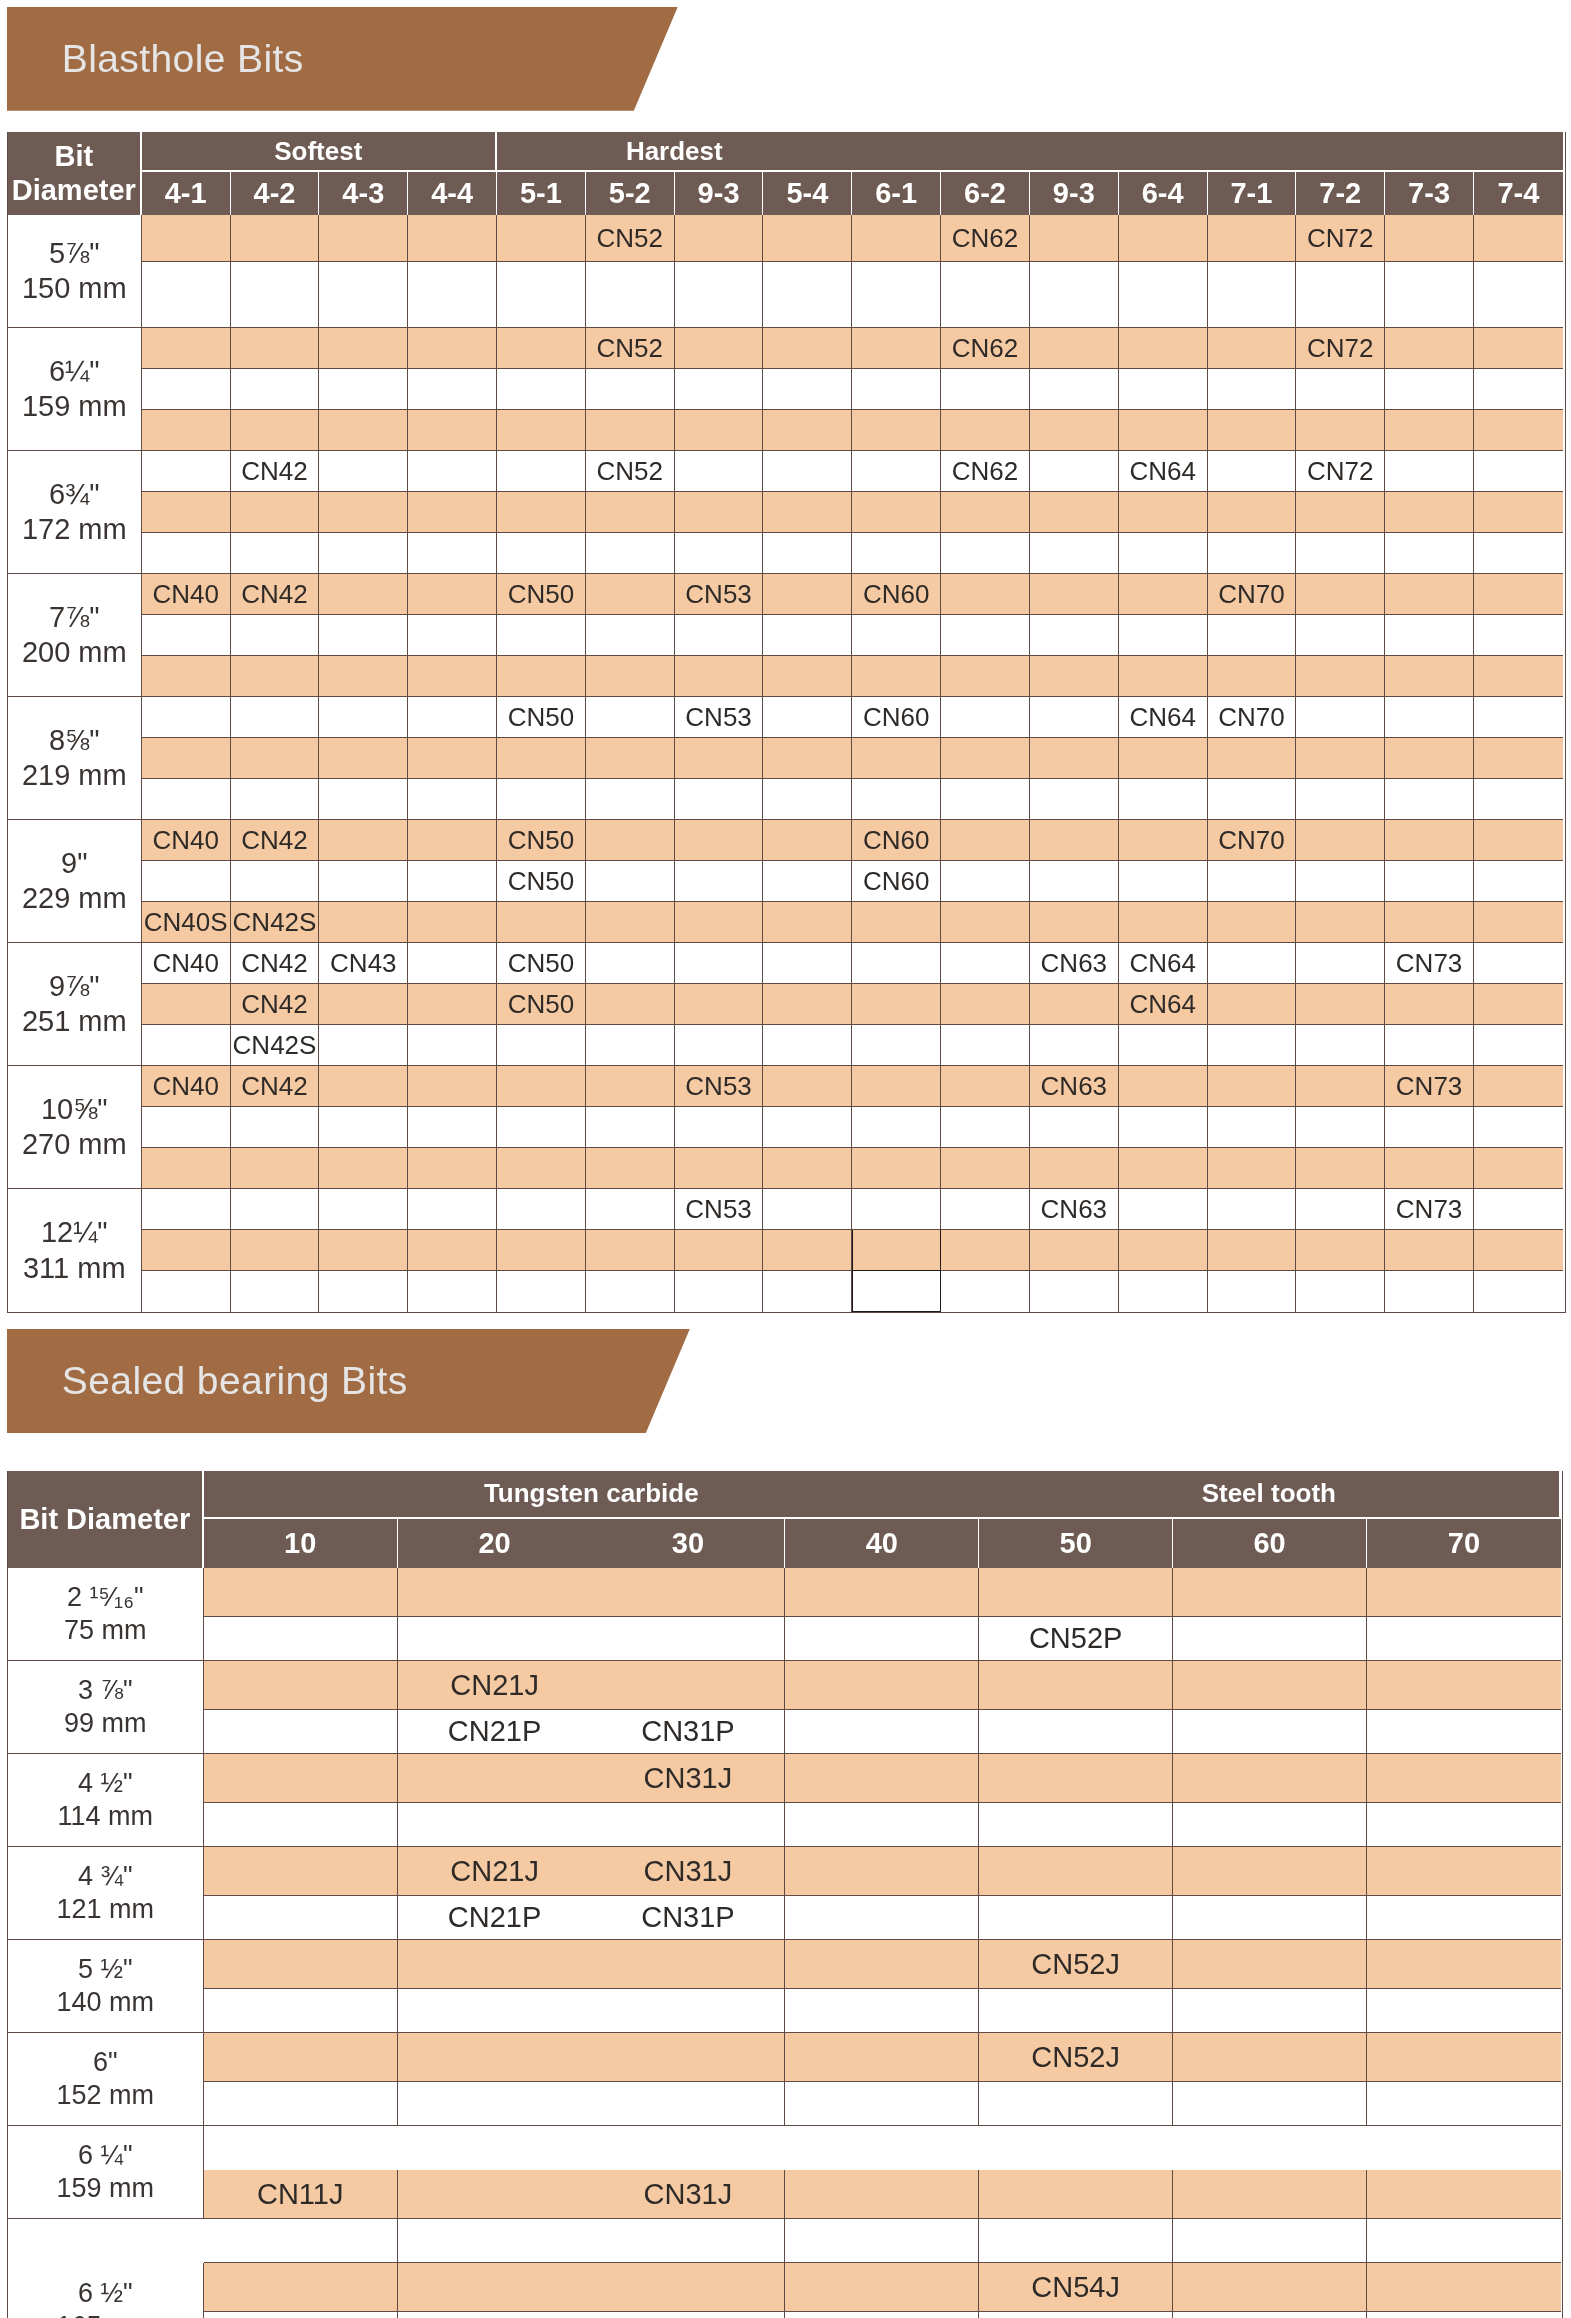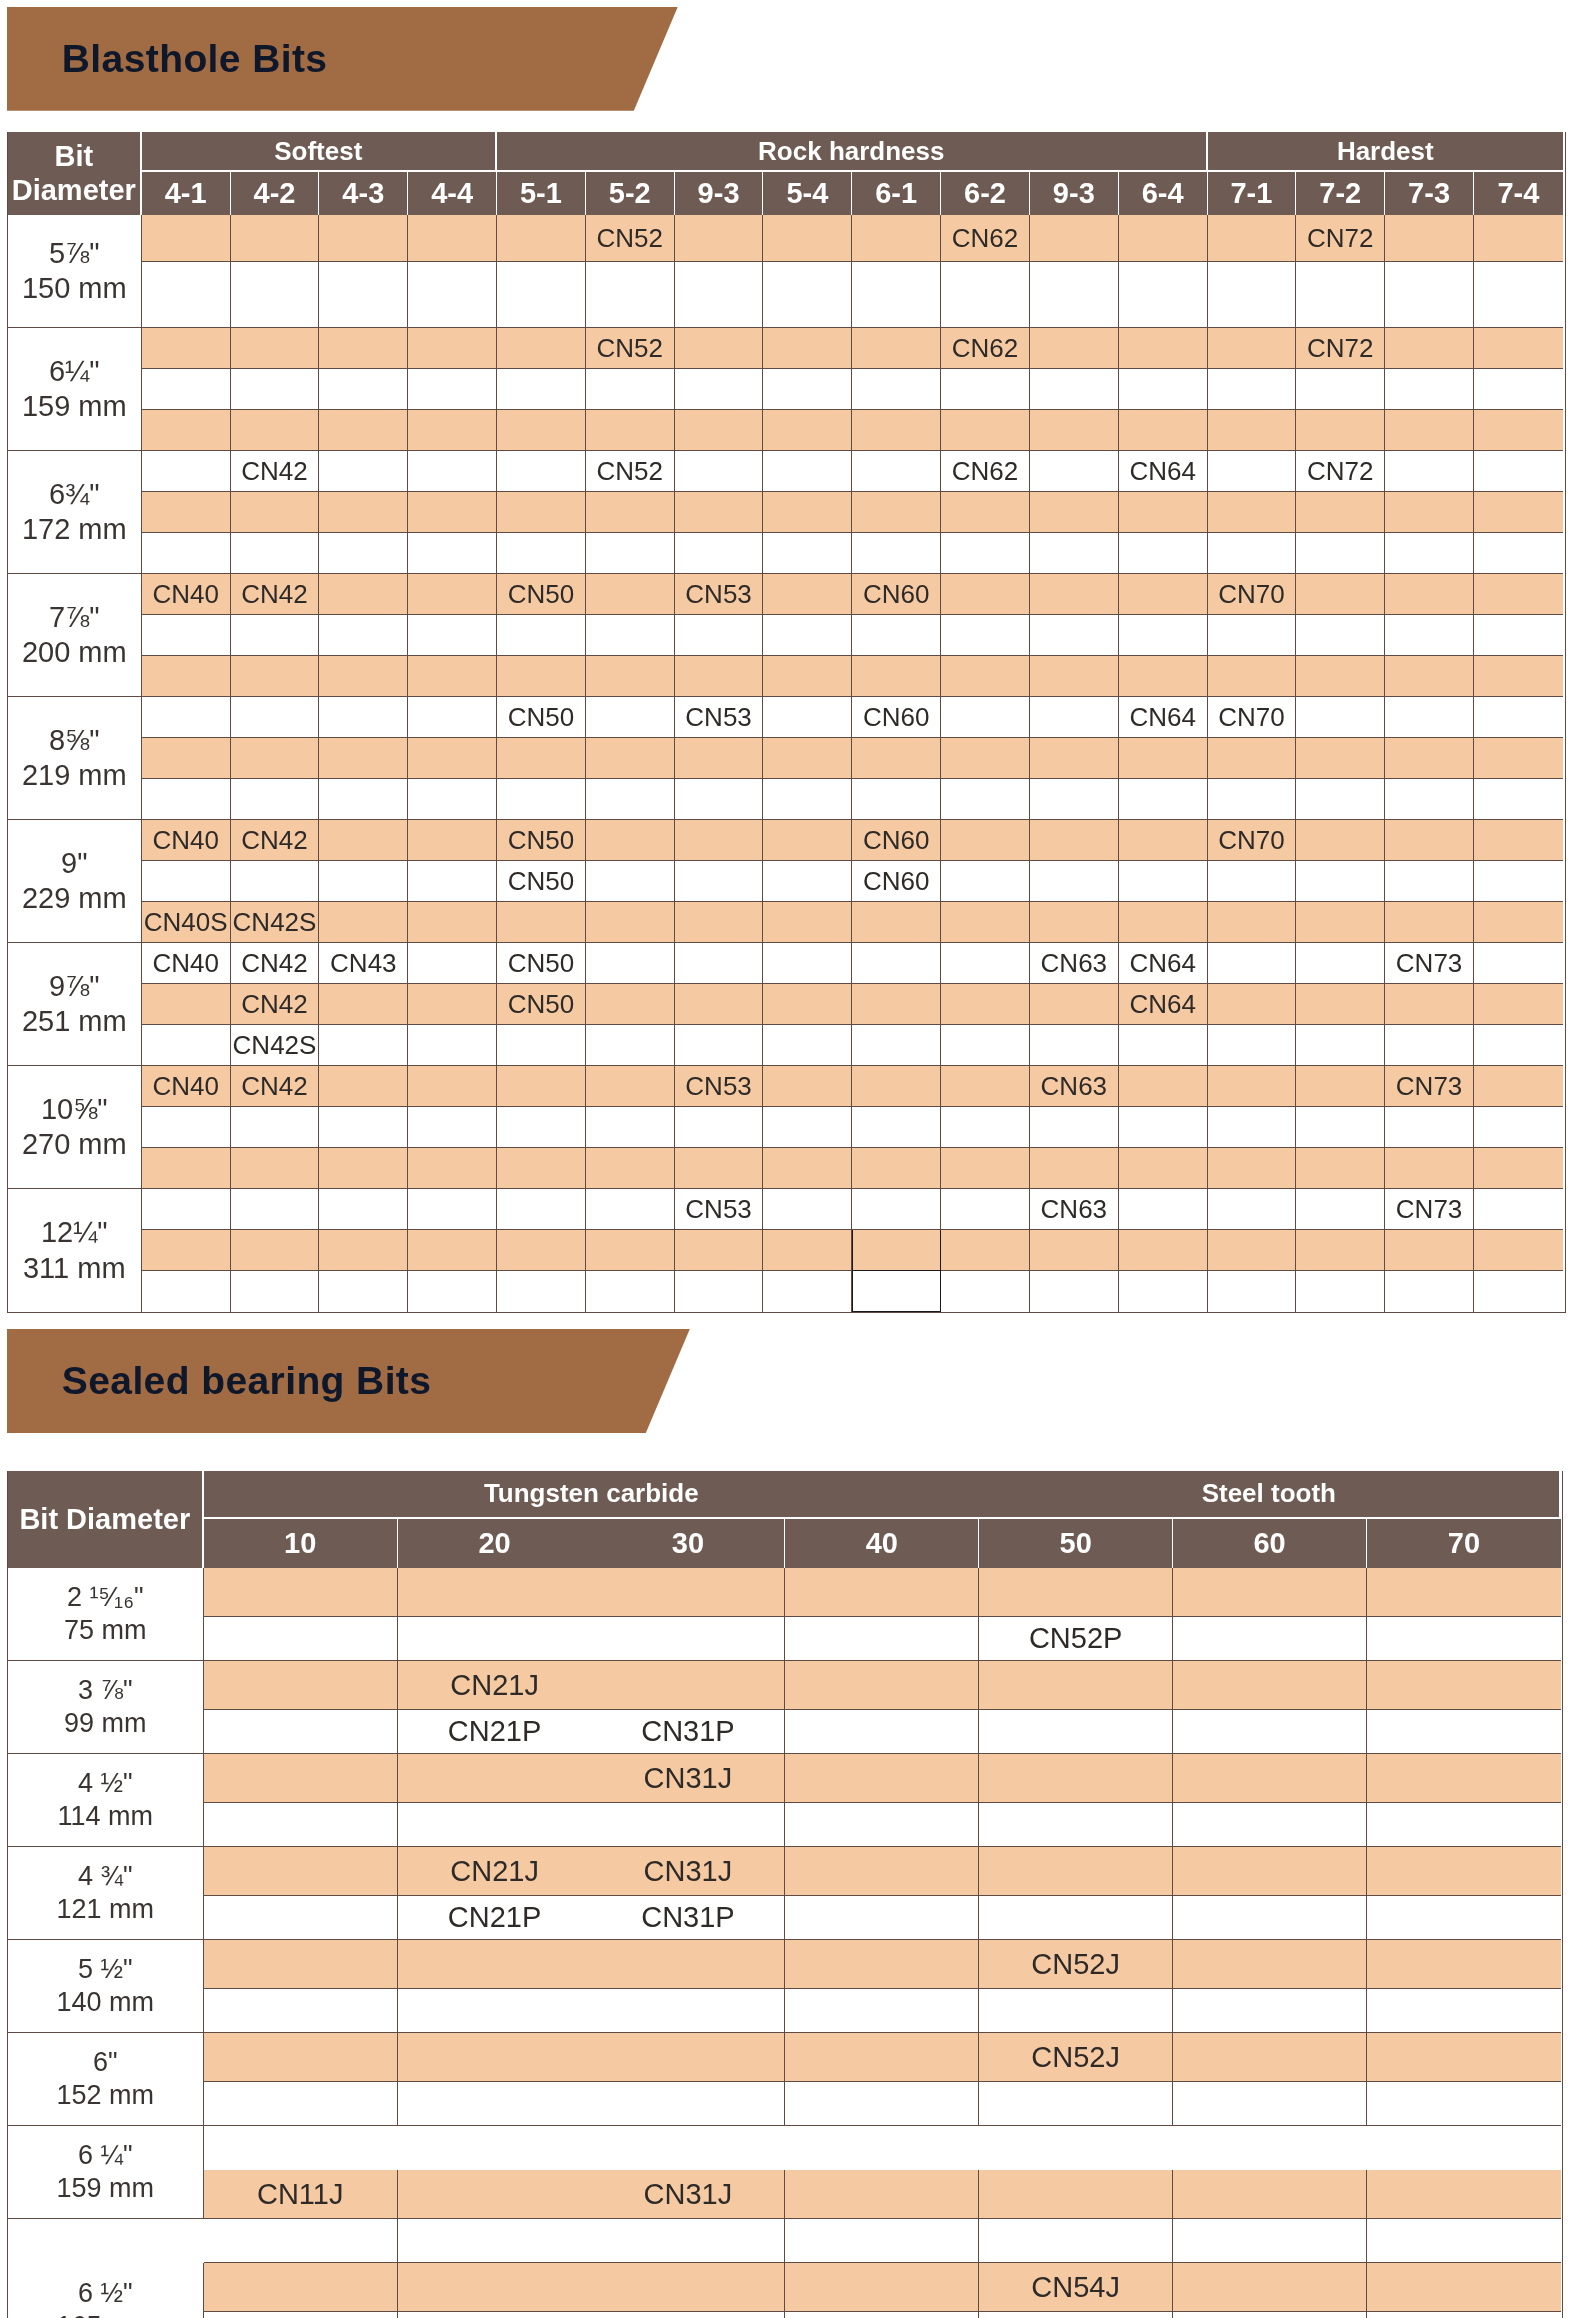--- a/index.html
+++ b/index.html
@@ -5,21 +5,21 @@
   html,body{margin:0;padding:0;background:#ffffff;}
   #page{
     position:relative;width:1571px;height:2319px;overflow:hidden;background:#ffffff;
     font-family:"Liberation Sans","DejaVu Sans",sans-serif;
   }
   .banner{
     position:absolute;left:6.8px;display:flex;align-items:center;
     clip-path:polygon(0 0,100% 0,calc(100% - 44px) 100%,0 100%);
   }
   .banner-title{
-    color:#0f172a;font-size:39px;font-weight:bold;margin-left:55px;letter-spacing:0.4px;
+    color:#e5e5e5;font-size:39px;font-weight:normal;margin-left:55px;letter-spacing:0.4px;
     white-space:nowrap;
   }
   .tbl{position:absolute;left:6.8px;box-sizing:border-box;}
   .hcell,.ccell,.lcell{
     box-sizing:border-box;display:flex;align-items:center;justify-content:center;
     overflow:hidden;
   }
   .hcell{color:#ffffff;font-weight:bold;}
   .lcell{background:#ffffff;flex-direction:column;line-height:1.22;text-align:center;}
 </style>
@@ -33,21 +33,20 @@
 
 <div class="tbl" id="table1" style="top: 132px; width: 1559px; border-top: none; border-right: 1.7px solid rgb(95, 75, 68); border-bottom: 1.7px solid rgb(95, 75, 68); border-left: 1.7px solid rgb(95, 75, 68); border-image: initial; background: rgb(255, 255, 255);">
       <div style="display: flex; width: 1555px; height: 83px; background: rgb(109, 91, 84);">
         <div class="hcell" style="width: 134px; height: 100%; border-right: 2.6px solid rgb(255, 255, 255); flex-direction: column; line-height: 1.15; font-size: 29px;">
           <div>Bit</div>
           <div>Diameter</div>
         </div>
         <div style="display: flex; flex-direction: column; width: 1421px;">
           <div style="display: flex; height: 40px; border-bottom: 2.6px solid rgb(255, 255, 255); box-sizing: border-box;">
             <div class="hcell" style="width: 355px; height: 100%; font-size: 26px; border-right: 2.6px solid rgb(255, 255, 255);">Softest</div>
-            <div class="hcell" style="width: 711px; height: 100%; font-size: 26px; border-right: 2.6px solid rgb(255, 255, 255);">Rock hardness</div>
             <div class="hcell" style="width: 355px; height: 100%; font-size: 26px;">Hardest</div>
           </div>
           <div style="display: flex; height: 43px;">
             <div class="hcell" style="width: 89px; height: 100%; font-size: 29px; border-right: 1.7px solid rgb(255, 255, 255);">4-1</div>
             <div class="hcell" style="width: 89px; height: 100%; font-size: 29px; border-right: 1.7px solid rgb(255, 255, 255);">4-2</div>
             <div class="hcell" style="width: 89px; height: 100%; font-size: 29px; border-right: 1.7px solid rgb(255, 255, 255);">4-3</div>
             <div class="hcell" style="width: 89px; height: 100%; font-size: 29px; border-right: 1.7px solid rgb(255, 255, 255);">4-4</div>
             <div class="hcell" style="width: 89px; height: 100%; font-size: 29px; border-right: 1.7px solid rgb(255, 255, 255);">5-1</div>
             <div class="hcell" style="width: 89px; height: 100%; font-size: 29px; border-right: 1.7px solid rgb(255, 255, 255);">5-2</div>
             <div class="hcell" style="width: 89px; height: 100%; font-size: 29px; border-right: 1.7px solid rgb(255, 255, 255);">9-3</div>

